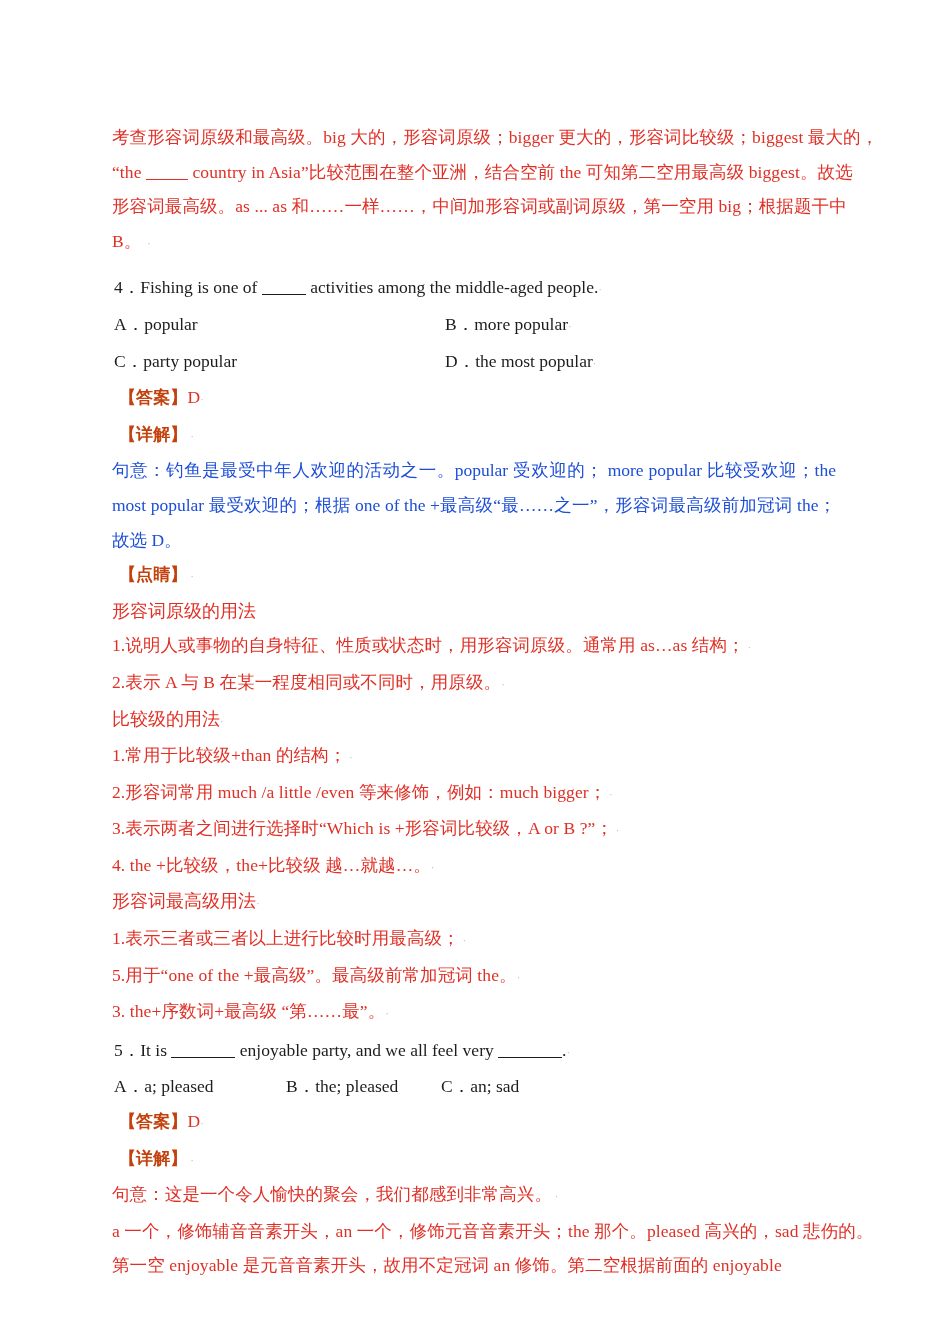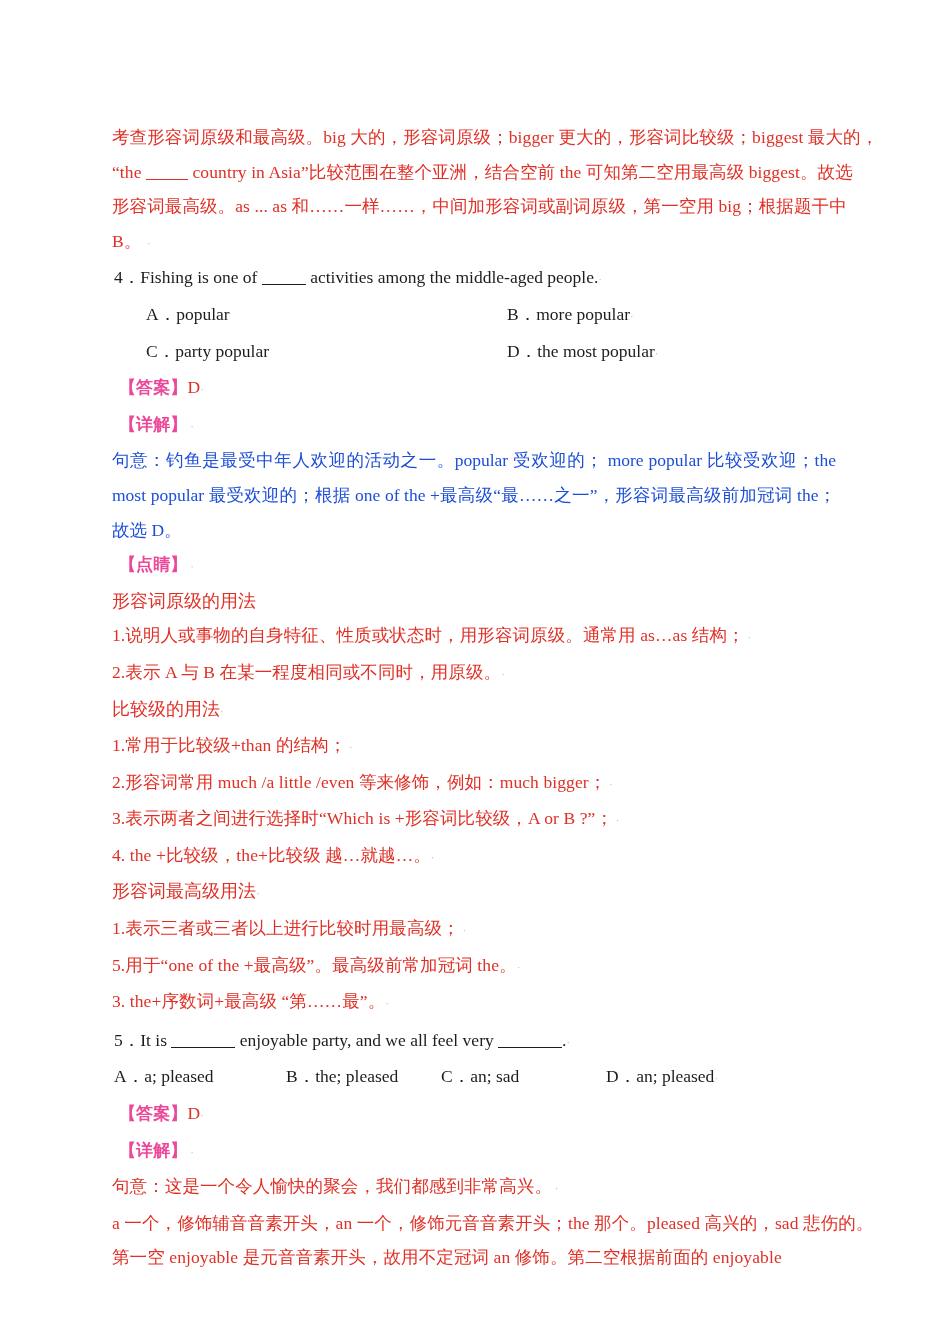--- a/index.html
+++ b/index.html
@@ -53,21 +53,21 @@
   .flow.q4 { width: 724px; }
 
   
   .ind { padding-left: 2px; }
   .ind2 { padding-left: 7px; }
 
   
   .tag {
     font-family: "DejaVu Sans", "Liberation Sans", sans-serif;
     font-weight: 700;
-    color: #ec4899;
+    color: #c2410c;
     font-size: 17px;
   }
   .ansval {
     color: #e03026;
     font-family: "Liberation Serif", serif;
     font-size: 17.5px;
   }
 
   
   .sec-head {
@@ -78,21 +78,21 @@
   }
 
   
   .opt-row {
     display: flex;
     font-size: 17.5px;
     line-height: 34.6px;
     color: #1d1d1d;
     white-space: nowrap;
   }
-  .opt-2col > .opt { width: 330px; margin-left: 32px; }
+  .opt-2col > .opt { width: 330px; }
   .opt-2col > .opt:first-child { width: 331px; }
   .opt-4col > .opt { width: 172px; }
   .opt-4col > .opt:nth-child(2) { width: 155px; }
   .opt-4col > .opt:nth-child(3) { width: 165px; }
 
   .qline {
     font-size: 17.5px;
     line-height: 34.6px;
     color: #1d1d1d;
     white-space: nowrap;
@@ -128,21 +128,21 @@
 
 <div class="page">
 
   <div>
     <div class="ln red">考查形容词原级和最高级。big 大的，形容词原级；bigger 更大的，形容词比较级；biggest 最大的，</div>
     <div class="ln red"><span>“the </span><span class="blank-red"></span><span> country in Asia”比较范围在整个亚洲，结合空前 the 可知第二空用最高级 biggest。故选</span></div>
     <div class="ln red">形容词最高级。as ... as 和……一样……，中间加形容词或副词原级，第一空用 big；根据题干中</div>
     <div class="ln red"><span>B。</span><span class="mk">&nbsp;&nbsp;·</span></div>
   </div>
 
-  <div class="qline ind" style="margin-top:0;">
+  <div class="qline ind" style="margin-top:10px;">
     <span>4．</span><span>Fishing is one of </span><span class="blank blank-sm"></span><span> activities among the middle-aged people.</span><span class="mk">·</span>
   </div>
 
   <div class="opt-row opt-2col ind">
     <div class="opt"><span>A．</span><span>popular</span></div>
     <div class="opt"><span>B．</span><span>more popular</span><span class="mk">·</span></div>
   </div>
 
   <div class="opt-row opt-2col ind">
     <div class="opt"><span>C．</span><span>party popular</span></div>
@@ -183,21 +183,20 @@
   </div>
 
   <div class="qline ind" style="margin-top:2px;">
     <span>5．</span><span>It is </span><span class="blank blank-md"></span><span> enjoyable party, and we all feel very </span><span class="blank blank-md"></span><span>.</span><span class="mk">·</span>
   </div>
 
   <div class="opt-row opt-4col ind">
     <div class="opt"><span>A．</span><span>a; pleased</span></div>
     <div class="opt"><span>B．</span><span>the; pleased</span></div>
     <div class="opt"><span>C．</span><span>an; sad</span></div>
-    <div class="opt"><span>D．</span><span>an; pleased</span><span class="mk">·</span></div>
   </div>
 
   <div class="ln ind2">
     <span class="tag">【答案】</span><span class="ansval">D</span><span class="mk">·</span>
   </div>
 
   <div class="ln ind2">
     <span class="tag">【详解】</span><span class="mk">&nbsp;·</span>
   </div>
 

